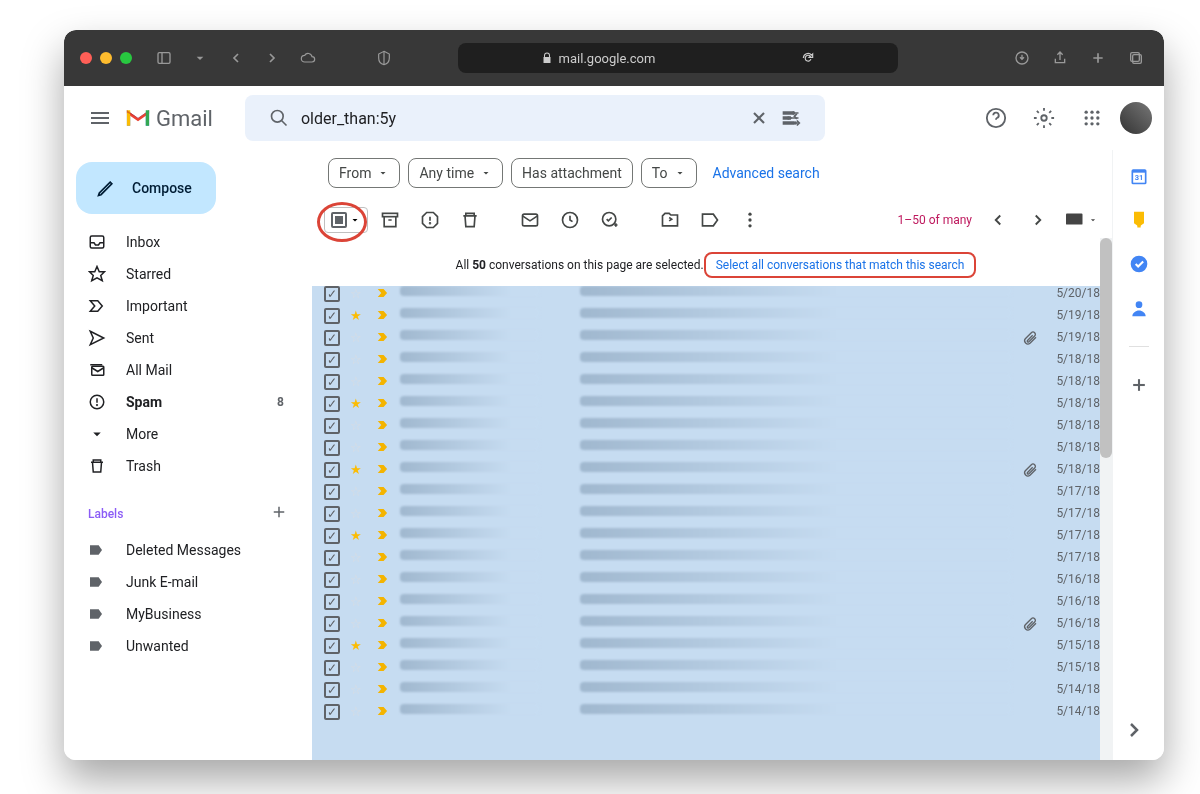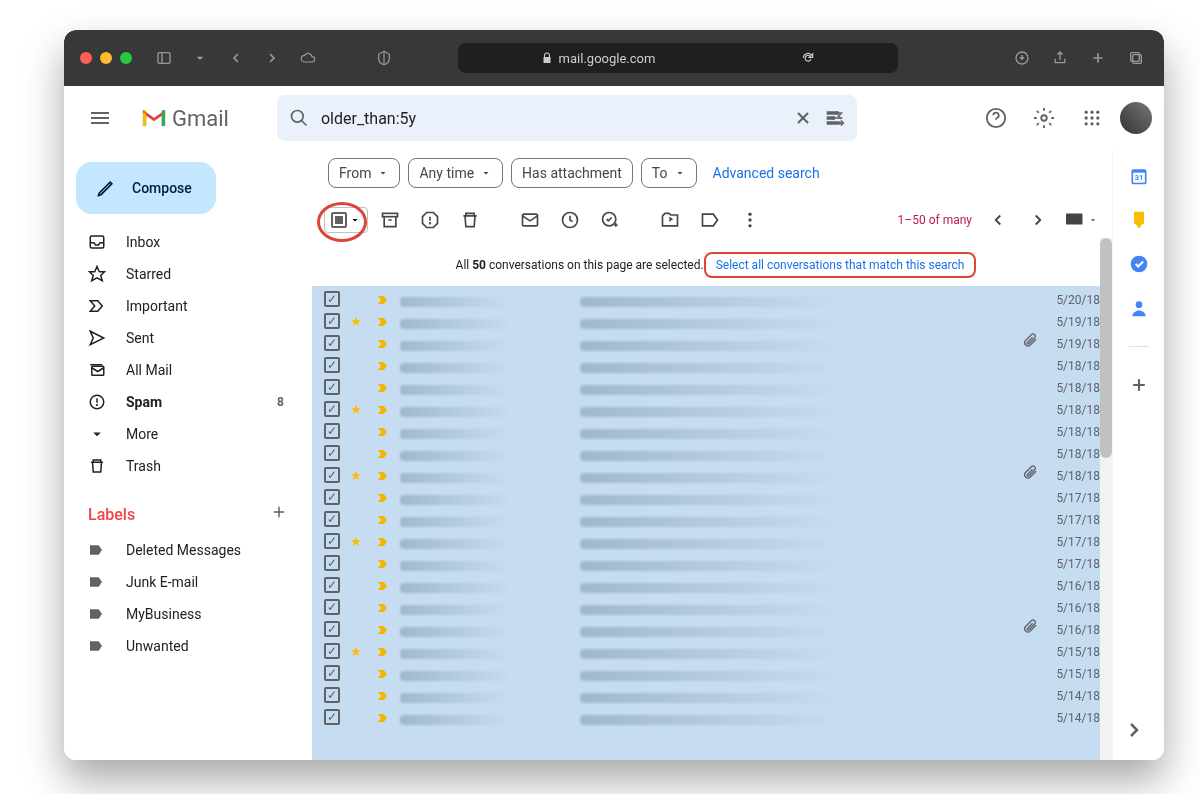--- a/index.html
+++ b/index.html
@@ -15,45 +15,45 @@
     .chrome-icon { color: #999; cursor: pointer; display: flex; align-items: center; justify-content: center; width: 24px; height: 24px; }
     .chrome-icon svg { width: 16px; height: 16px; }
     .address-bar { flex: 1; max-width: 440px; background: #1f1f1f; border-radius: 8px; height: 30px; display: flex; align-items: center; justify-content: center; margin: 0 auto; color: #ccc; font-size: 13px; gap: 6px; }
     .address-bar .lock { width: 12px; height: 12px; }
     .chrome-right { display: flex; gap: 14px; margin-left: auto; }
     
     
     .app { display: flex; flex-direction: column; height: calc(794px - 56px); background: #fff; border-radius: 0 0 12px 12px; overflow: hidden; }
     
     
-    .header { height: 64px; display: flex; align-items: center; padding: 0 12px; gap: 16px; }
+    .header { height: 64px; display: flex; align-items: center; padding: 0 12px; gap: 0; }
     .menu-btn { width: 48px; height: 48px; display: flex; align-items: center; justify-content: center; cursor: pointer; border-radius: 50%; color: #5f6368; }
     .logo { display: flex; align-items: center; gap: 4px; margin-right: 32px; }
     .gmail-logo { width: 28px; height: 20px; }
     .logo-text { font-size: 22px; color: #5f6368; font-weight: 400; }
-    .search-box { flex: 1; max-width: 580px; height: 46px; background: #eaf1fb; border-radius: 8px; display: flex; align-items: center; padding: 0 12px; gap: 12px; }
+    .search-box { flex: 1; max-width: 580px; height: 46px; background: #eaf1fb; border-radius: 8px; display: flex; align-items: center; padding: 0 24px; gap: 12px; }
     .search-box input { flex: 1; border: none; background: transparent; font-size: 16px; color: #202124; outline: none; }
     .search-box .sicon { color: #5f6368; cursor: pointer; display: flex; }
     .header-right { display: flex; gap: 8px; margin-left: auto; align-items: center; }
     .hdr-icon { width: 40px; height: 40px; display: flex; align-items: center; justify-content: center; color: #5f6368; cursor: pointer; border-radius: 50%; }
     .avatar { width: 32px; height: 32px; border-radius: 50%; background: linear-gradient(45deg, #333, #777); cursor: pointer; }
     
     
     .body { display: flex; flex: 1; overflow: hidden; }
     
     
     .sidebar { width: 248px; padding: 8px 8px 8px 0; overflow-y: auto; }
     .compose-btn { display: flex; align-items: center; gap: 16px; background: #c2e7ff; border-radius: 16px; padding: 16px 20px; margin: 4px 0 12px 12px; width: 140px; cursor: pointer; font-size: 14px; color: #001d35; font-weight: 500; }
     .nav-item { display: flex; align-items: center; height: 32px; padding: 0 12px 0 24px; border-radius: 0 16px 16px 0; cursor: pointer; color: #202124; font-size: 14px; gap: 18px; }
     .nav-item.bold { font-weight: 700; }
     .nav-item .ni-icon { width: 20px; display: flex; color: #202124; }
     .nav-item .ni-label { flex: 1; }
     .nav-item .ni-count { font-size: 12px; color: #5f6368; padding-right: 8px; }
     .labels-header { display: flex; align-items: center; justify-content: space-between; padding: 0 16px 0 24px; height: 40px; margin-top: 12px; }
-    .labels-header h3 { font-size: 16px; font-weight: 500; color: #ef4444; }
+    .labels-header h3 { font-size: 12px; font-weight: 500; color: #8b5cf6; }
     .labels-header .plus { color: #5f6368; cursor: pointer; }
     
     
     .main { flex: 1; display: flex; flex-direction: column; overflow: hidden; }
     
     
     .filter-row { display: flex; gap: 8px; padding: 8px 16px; align-items: center; }
     .chip { display: flex; align-items: center; gap: 6px; border: 1px solid #747775; border-radius: 8px; padding: 6px 10px; font-size: 14px; color: #444746; cursor: pointer; background: #fff; }
     .chip svg { width: 12px; height: 12px; }
     .adv-link { color: #1a73e8; font-size: 14px; margin-left: 8px; cursor: pointer; }
@@ -70,21 +70,21 @@
     .pager { display: flex; gap: 4px; }
     
     
     .selection-banner { background: #f1f7ed00; padding: 12px; text-align: center; font-size: 12px; color: #202124; display:flex; justify-content:center; gap: 8px; align-items:center;}
     .selection-banner .sel-count { font-weight: 700; }
     .select-all-link { color: #1a73e8; cursor: pointer; position: relative; padding: 2px 4px; }
     .highlight-box { position: absolute; border: 2px solid #db4437; border-radius: 8px; inset: -4px -8px; pointer-events: none; }
     
     
     .email-list { flex: 1; overflow-y: auto; background: #c6dcf1; }
-    .email-row { display: flex; align-items: flex-end; height: 22px; padding: 0 12px; gap: 10px; font-size: 13px; cursor: pointer; border-bottom: 1px solid rgba(255,255,255,0); }
+    .email-row { display: flex; align-items: flex-start; height: 22px; padding: 0 12px; gap: 10px; font-size: 13px; cursor: pointer; border-bottom: 1px solid rgba(255,255,255,0); }
     .email-row .cb { width: 16px; height: 16px; border: 2px solid #5f6368; border-radius: 2px; display: flex; align-items: center; justify-content: center; }
     .email-row .cb::after { content: '✓'; font-size: 12px; color: #5f6368; }
     .email-row .star { color: #dadce0; cursor: pointer; width:16px; }
     .email-row .star.on { color: #fbbc04; }
     .email-row .imp { width: 14px; height: 14px; }
     .blur-sender { width: 140px; height: 10px; background: linear-gradient(90deg, #a0b8cf, #c6dcf1 80%); border-radius: 4px; filter: blur(1px); }
     .blur-subject { flex: 1; height: 10px; background: linear-gradient(90deg, #a0b8cf, #c6dcf1 60%); border-radius: 4px; filter: blur(1px); margin-left:30px;}
     .email-row .attach { color: #5f6368; width: 18px; }
     .email-row .date { width: 50px; text-align: right; color: #5f6368; font-size: 12px; }
     

